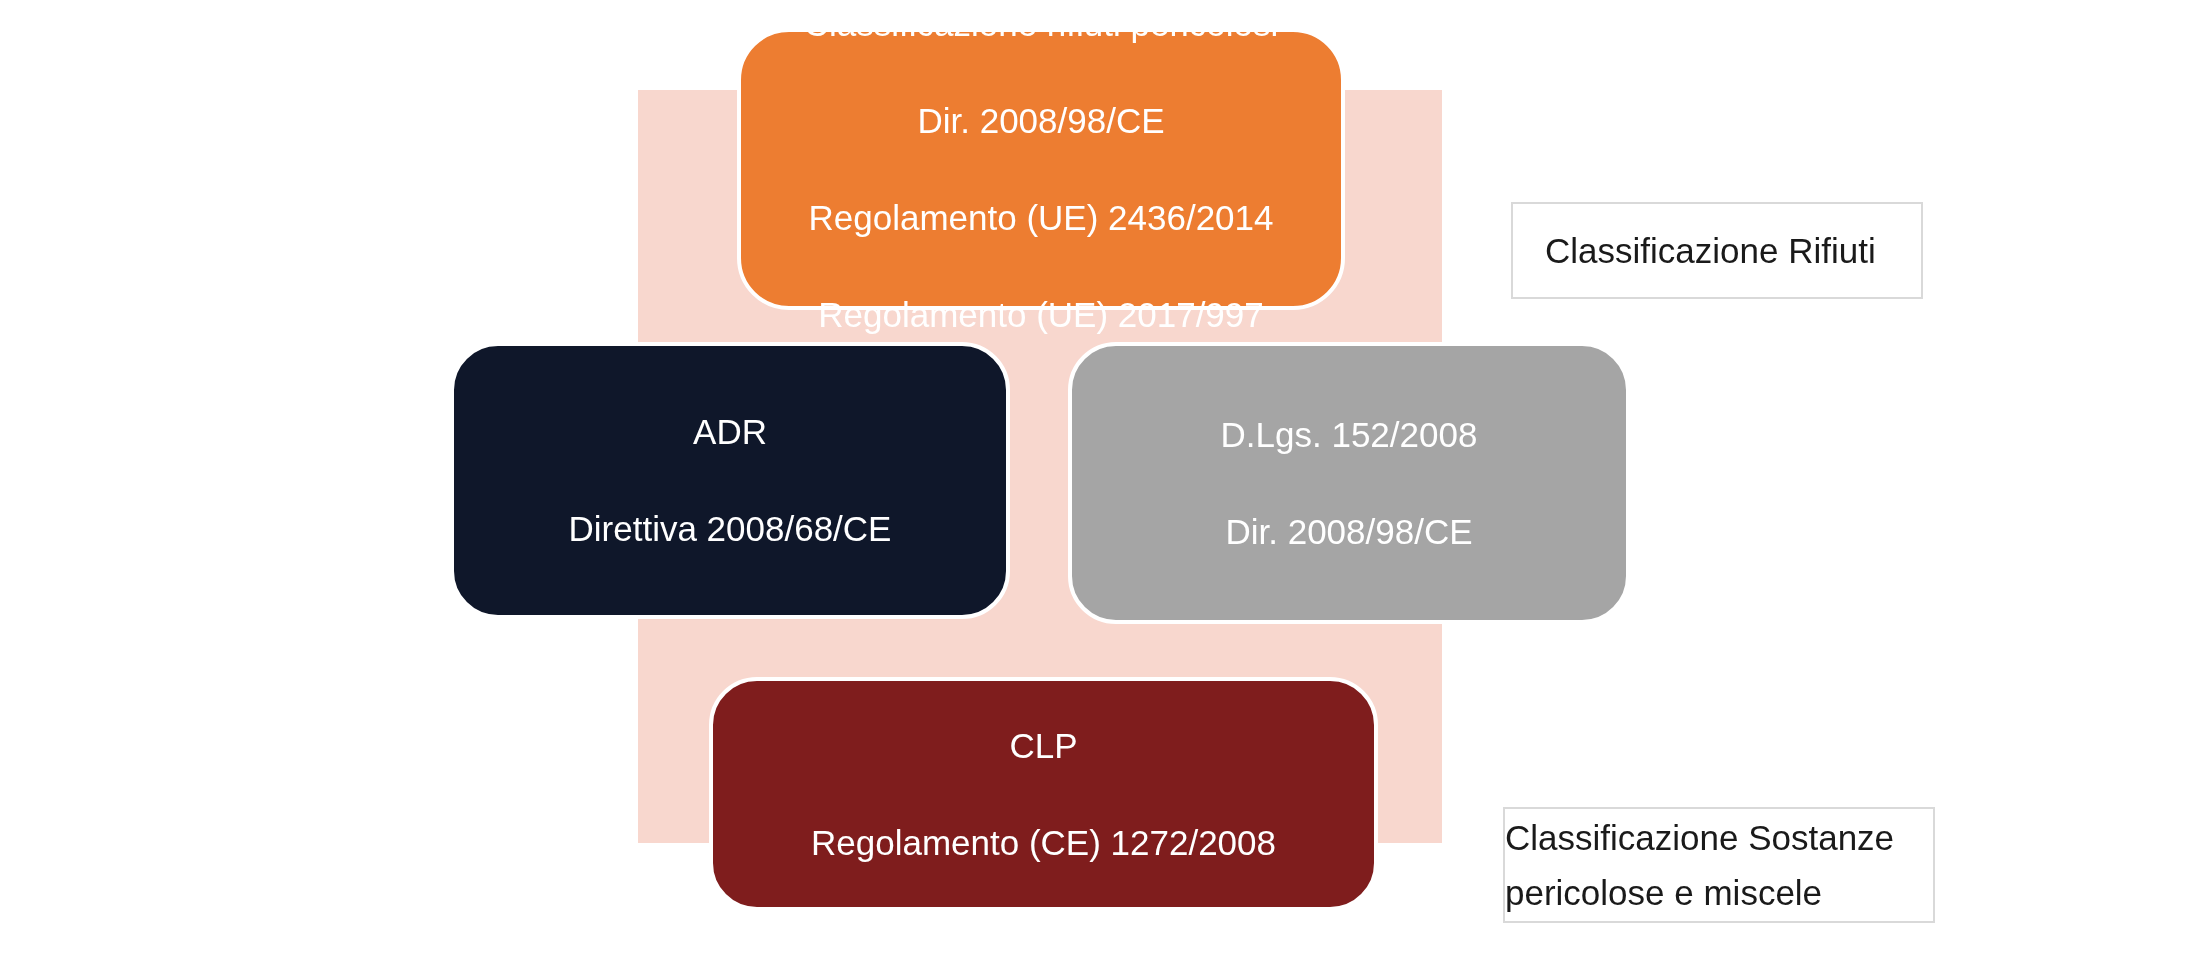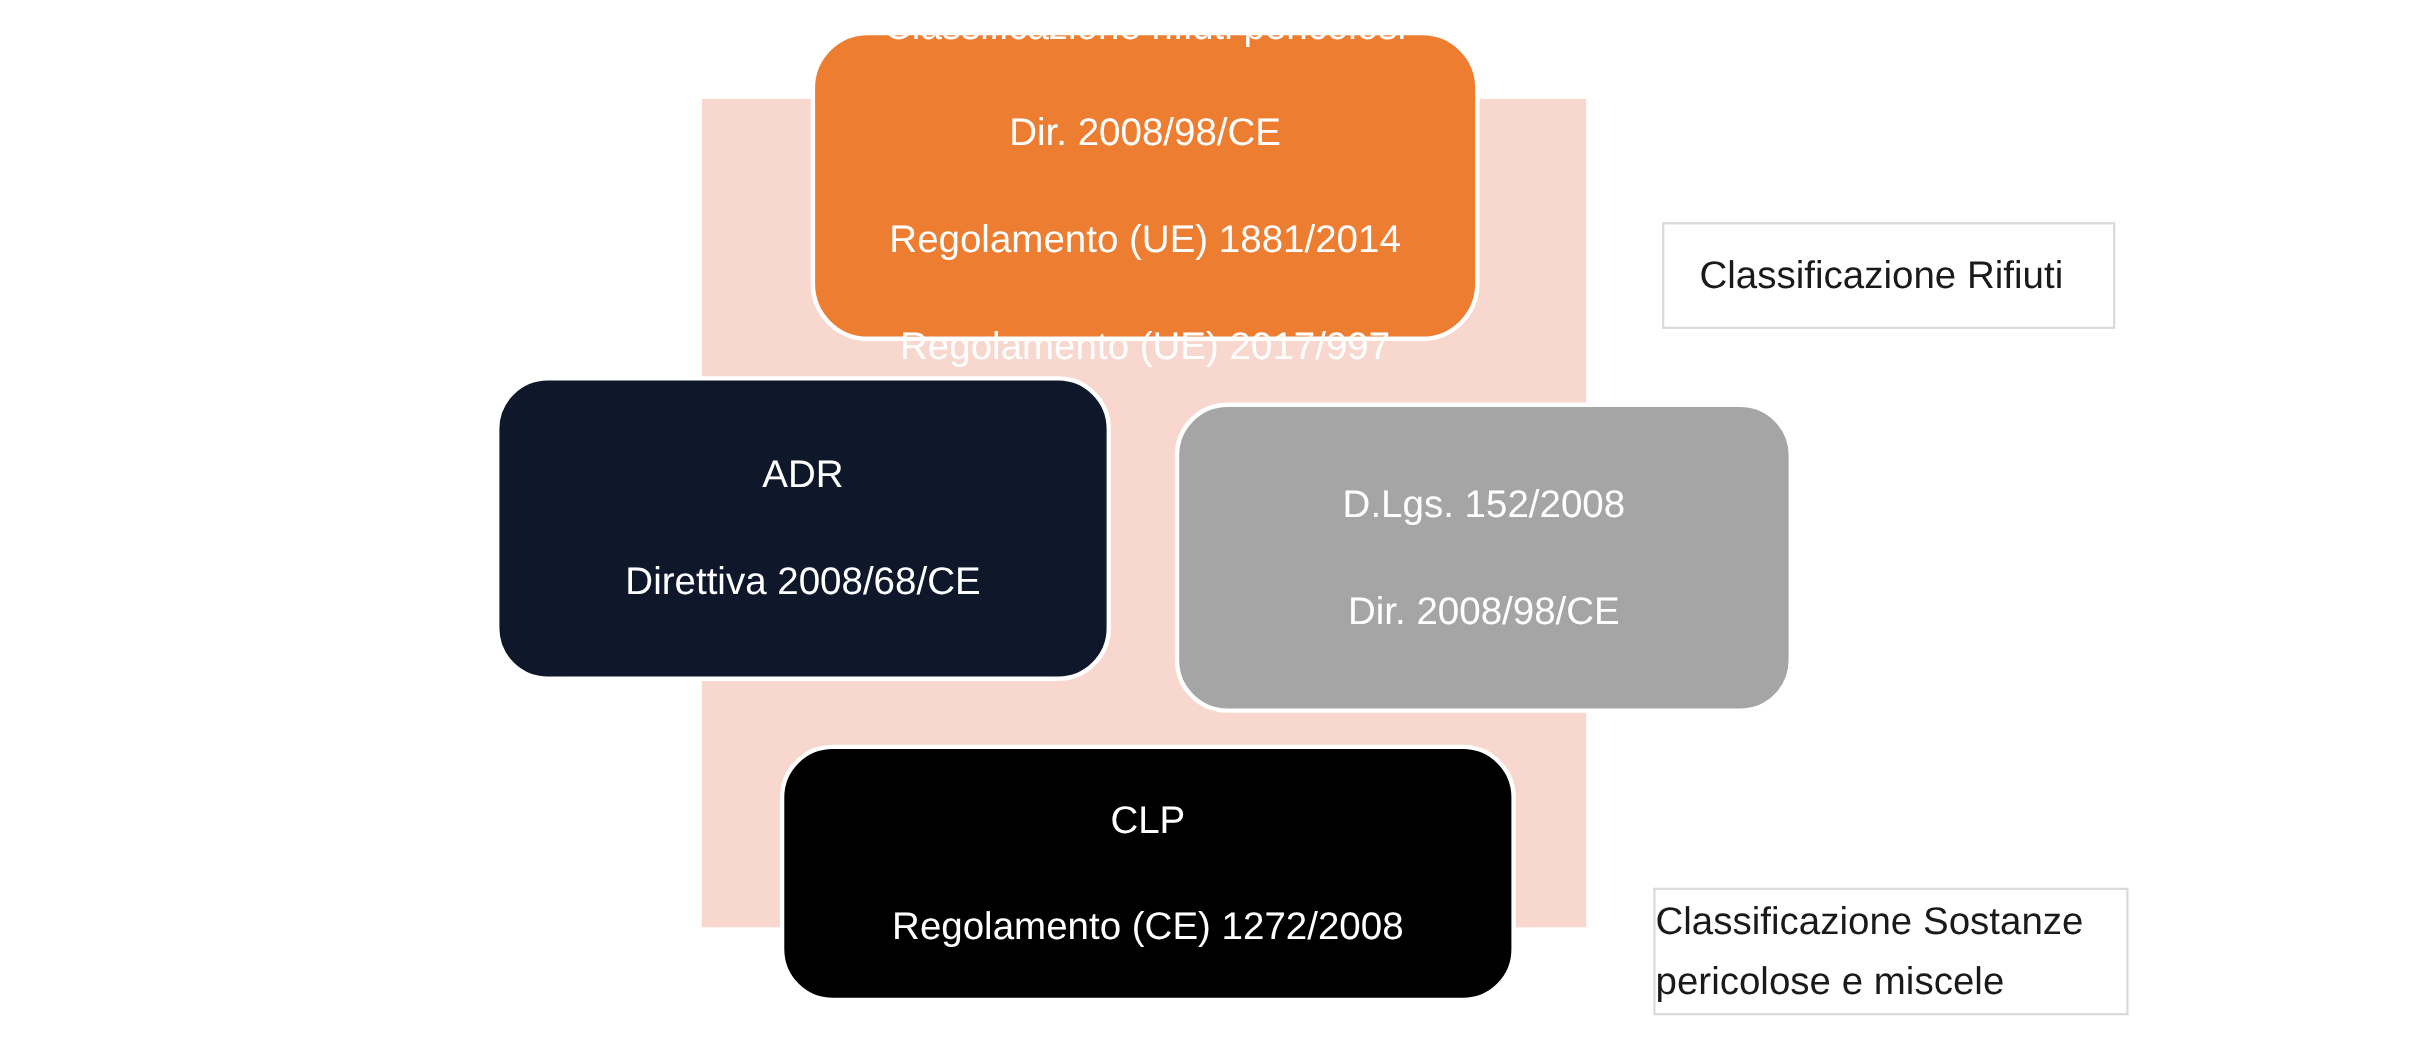--- a/index.html
+++ b/index.html
@@ -30,21 +30,21 @@
     align-items: center;
     text-align: center;
     color: #ffffff;
     font-size: 35px;
     line-height: 62px;
     padding: 10px 26px;
     gap: 35px;
   }
   .shape-orange { left: 737px; top: 28px;  width: 608px; height: 282px; border-radius: 52px; }
   .shape-blue   { left: 450px; top: 342px; width: 560px; height: 277px; }
-  .shape-gray   { left: 1068px; top: 342px; width: 562px; height: 282px; margin-top: 24px; }
+  .shape-gray   { left: 1068px; top: 342px; width: 562px; height: 282px; }
   .shape-yellow { left: 709px; top: 677px; width: 669px; height: 234px; }
   .label-box {
     position: absolute;
     z-index: 3;
     box-sizing: border-box;
     background: #ffffff;
     border: 2px solid #D9D9D9;
     display: flex;
     flex-direction: column;
     justify-content: center;
@@ -61,35 +61,35 @@
 </head>
 <body>
 
 <div class="canvas">
 
   <div class="pink-panel" style="background-color: rgb(248, 215, 206);"></div>
 
   <div class="shape shape-orange" style="background-color: rgb(237, 125, 49);">
     <div class="line">Classificazione rifiuti pericolosi</div>
     <div class="line">Dir. 2008/98/CE</div>
-    <div class="line">Regolamento (UE) 1881/2014</div>
+    <div class="line">Regolamento (UE) 2436/2014</div>
     <div class="line">Regolamento (UE) 2017/997</div>
   </div>
 
   <div class="shape shape-blue" style="background-color: #0f172a;">
     <div class="line">ADR</div>
     <div class="line">Direttiva 2008/68/CE</div>
   </div>
 
   <div class="shape shape-gray" style="background-color: rgb(165, 165, 165);">
     <div class="line">D.Lgs. 152/2008</div>
     <div class="line">Dir. 2008/98/CE</div>
   </div>
 
-  <div class="shape shape-yellow" style="background-color: #000000;">
+  <div class="shape shape-yellow" style="background-color: #7f1d1d;">
     <div class="line">CLP</div>
     <div class="line">Regolamento (CE) 1272/2008</div>
   </div>
 
 
   <div class="label-box label-right">
     <div class="line">Classificazione Rifiuti</div>
   </div>
 
   <div class="label-box label-bottom">

